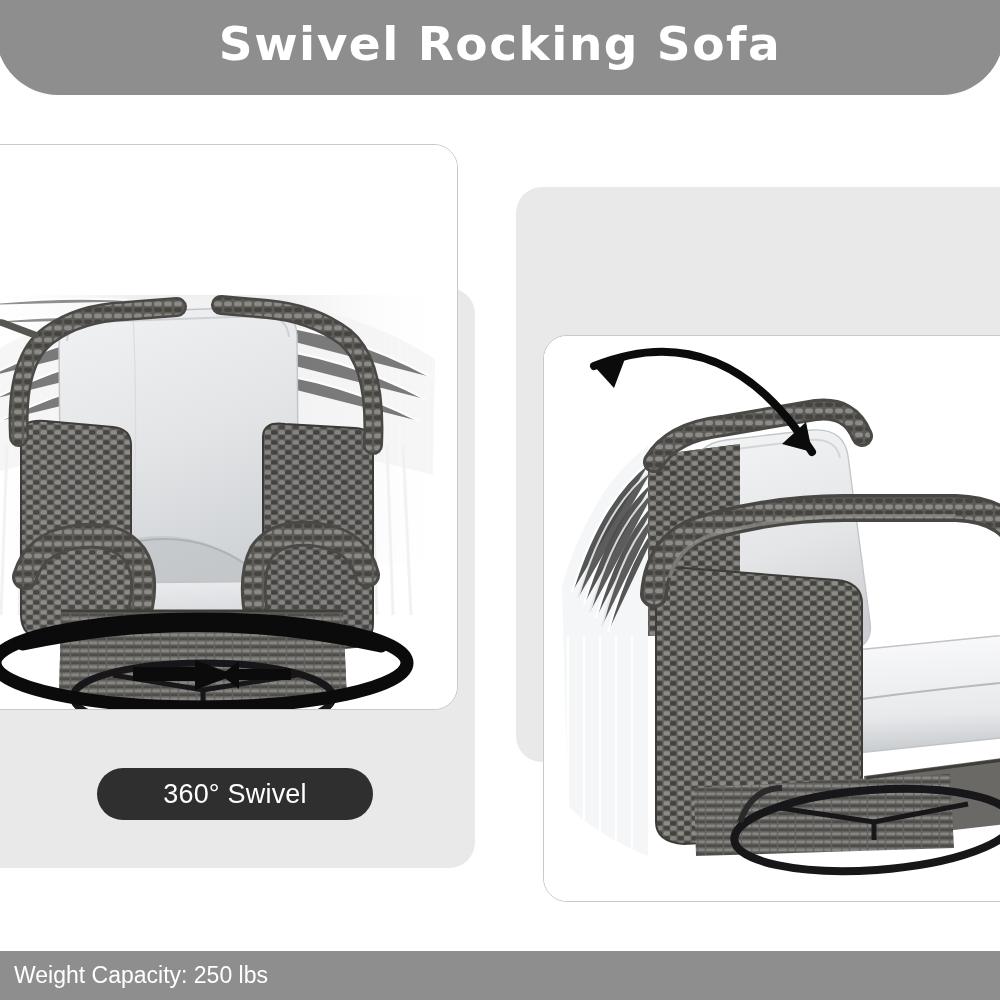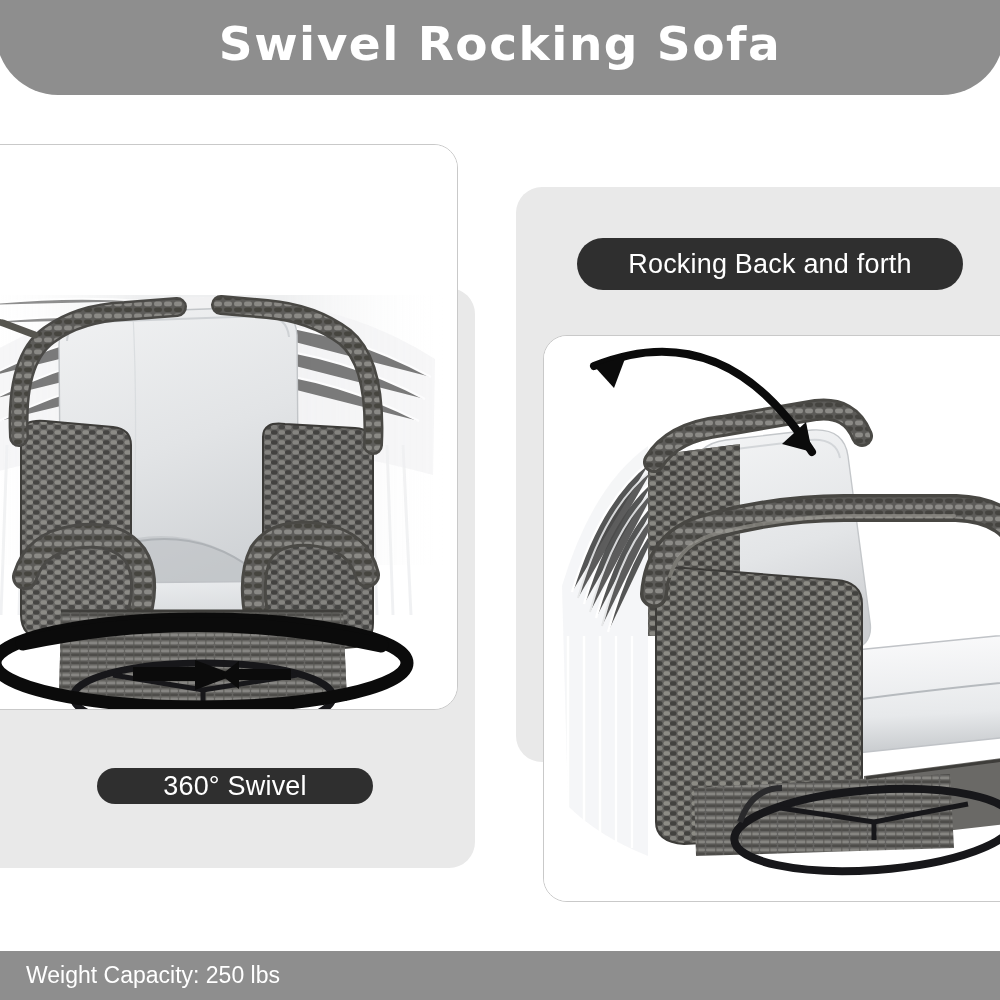--- a/index.html
+++ b/index.html
@@ -42,29 +42,29 @@
   }
   .card-white.left{left:-38px;top:144px;width:494px;height:564px;}
   .card-white.right{left:543px;top:335px;width:500px;height:565px;}
 
   
   .pill{
     position:absolute;background:#2f2f2f;border-radius:40px;
     display:flex;align-items:center;justify-content:center;
   }
   .pill-text{color:#ffffff;font-size:27px;font-family:"Liberation Sans",sans-serif;letter-spacing:.2px;}
-  .pill.swivel{left:97px;top:768px;width:276px;height:36px;}
+  .pill.swivel{left:97px;top:768px;width:276px;height:52px;}
   .pill.rocking{left:577px;top:238px;width:386px;height:52px;}
 
   
   .footer-bar{
     position:absolute;left:0;top:951px;width:1000px;height:49px;background:#8e8e8e;
     display:flex;align-items:center;
   }
-  .footer-text{color:#ffffff;font-size:23px;padding-left:26px;font-family:"Liberation Sans",sans-serif;text-align:center;}
+  .footer-text{color:#ffffff;font-size:23px;padding-left:14px;font-family:"Liberation Sans",sans-serif;text-align:center;}
 
   svg{display:block;}
 </style>
 </head>
 <body>
 
 <div id="page">
 
   <div class="title-bar">
     <div class="title-text">Swivel Rocking Sofa</div>
@@ -366,21 +366,18 @@
         <polygon points="50,30 82,20 70,52" fill="#0b0b0b"></polygon>
         <polygon points="268,116 238,108 262,86" fill="#0b0b0b"></polygon>
       </g>
     </svg>
   </div>
 
   <div class="pill swivel">
     <span class="pill-text">360° Swivel</span>
   </div>
 
-  <div class="pill rocking">
-    <span class="pill-text">Rocking Back and forth</span>
-  </div>
 
   <div class="footer-bar">
     <span class="footer-text">Weight Capacity: 250 lbs</span>
   </div>
 
 </div>
 
 </body></html>

